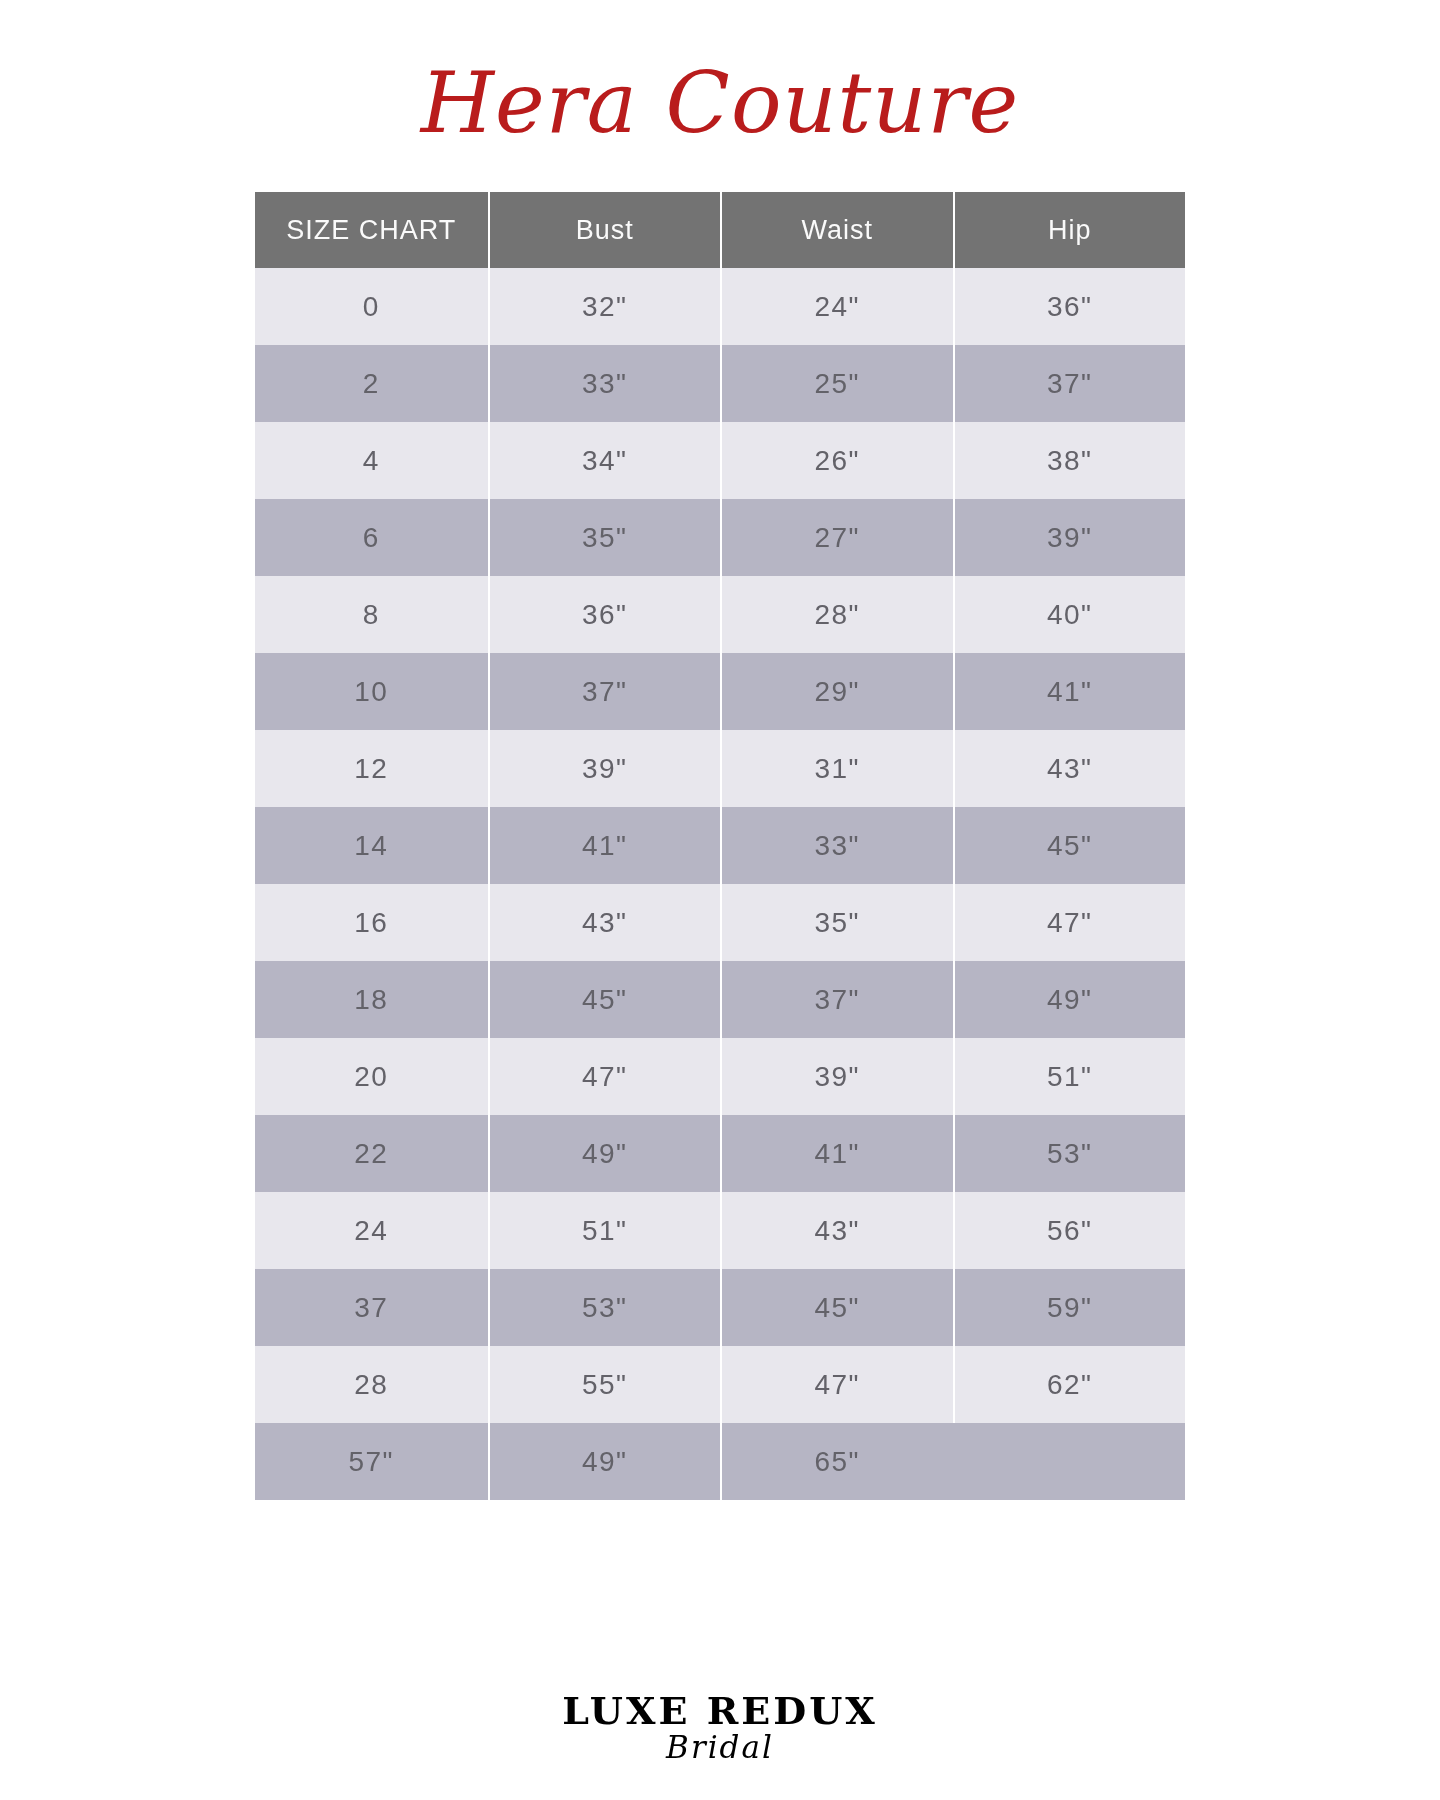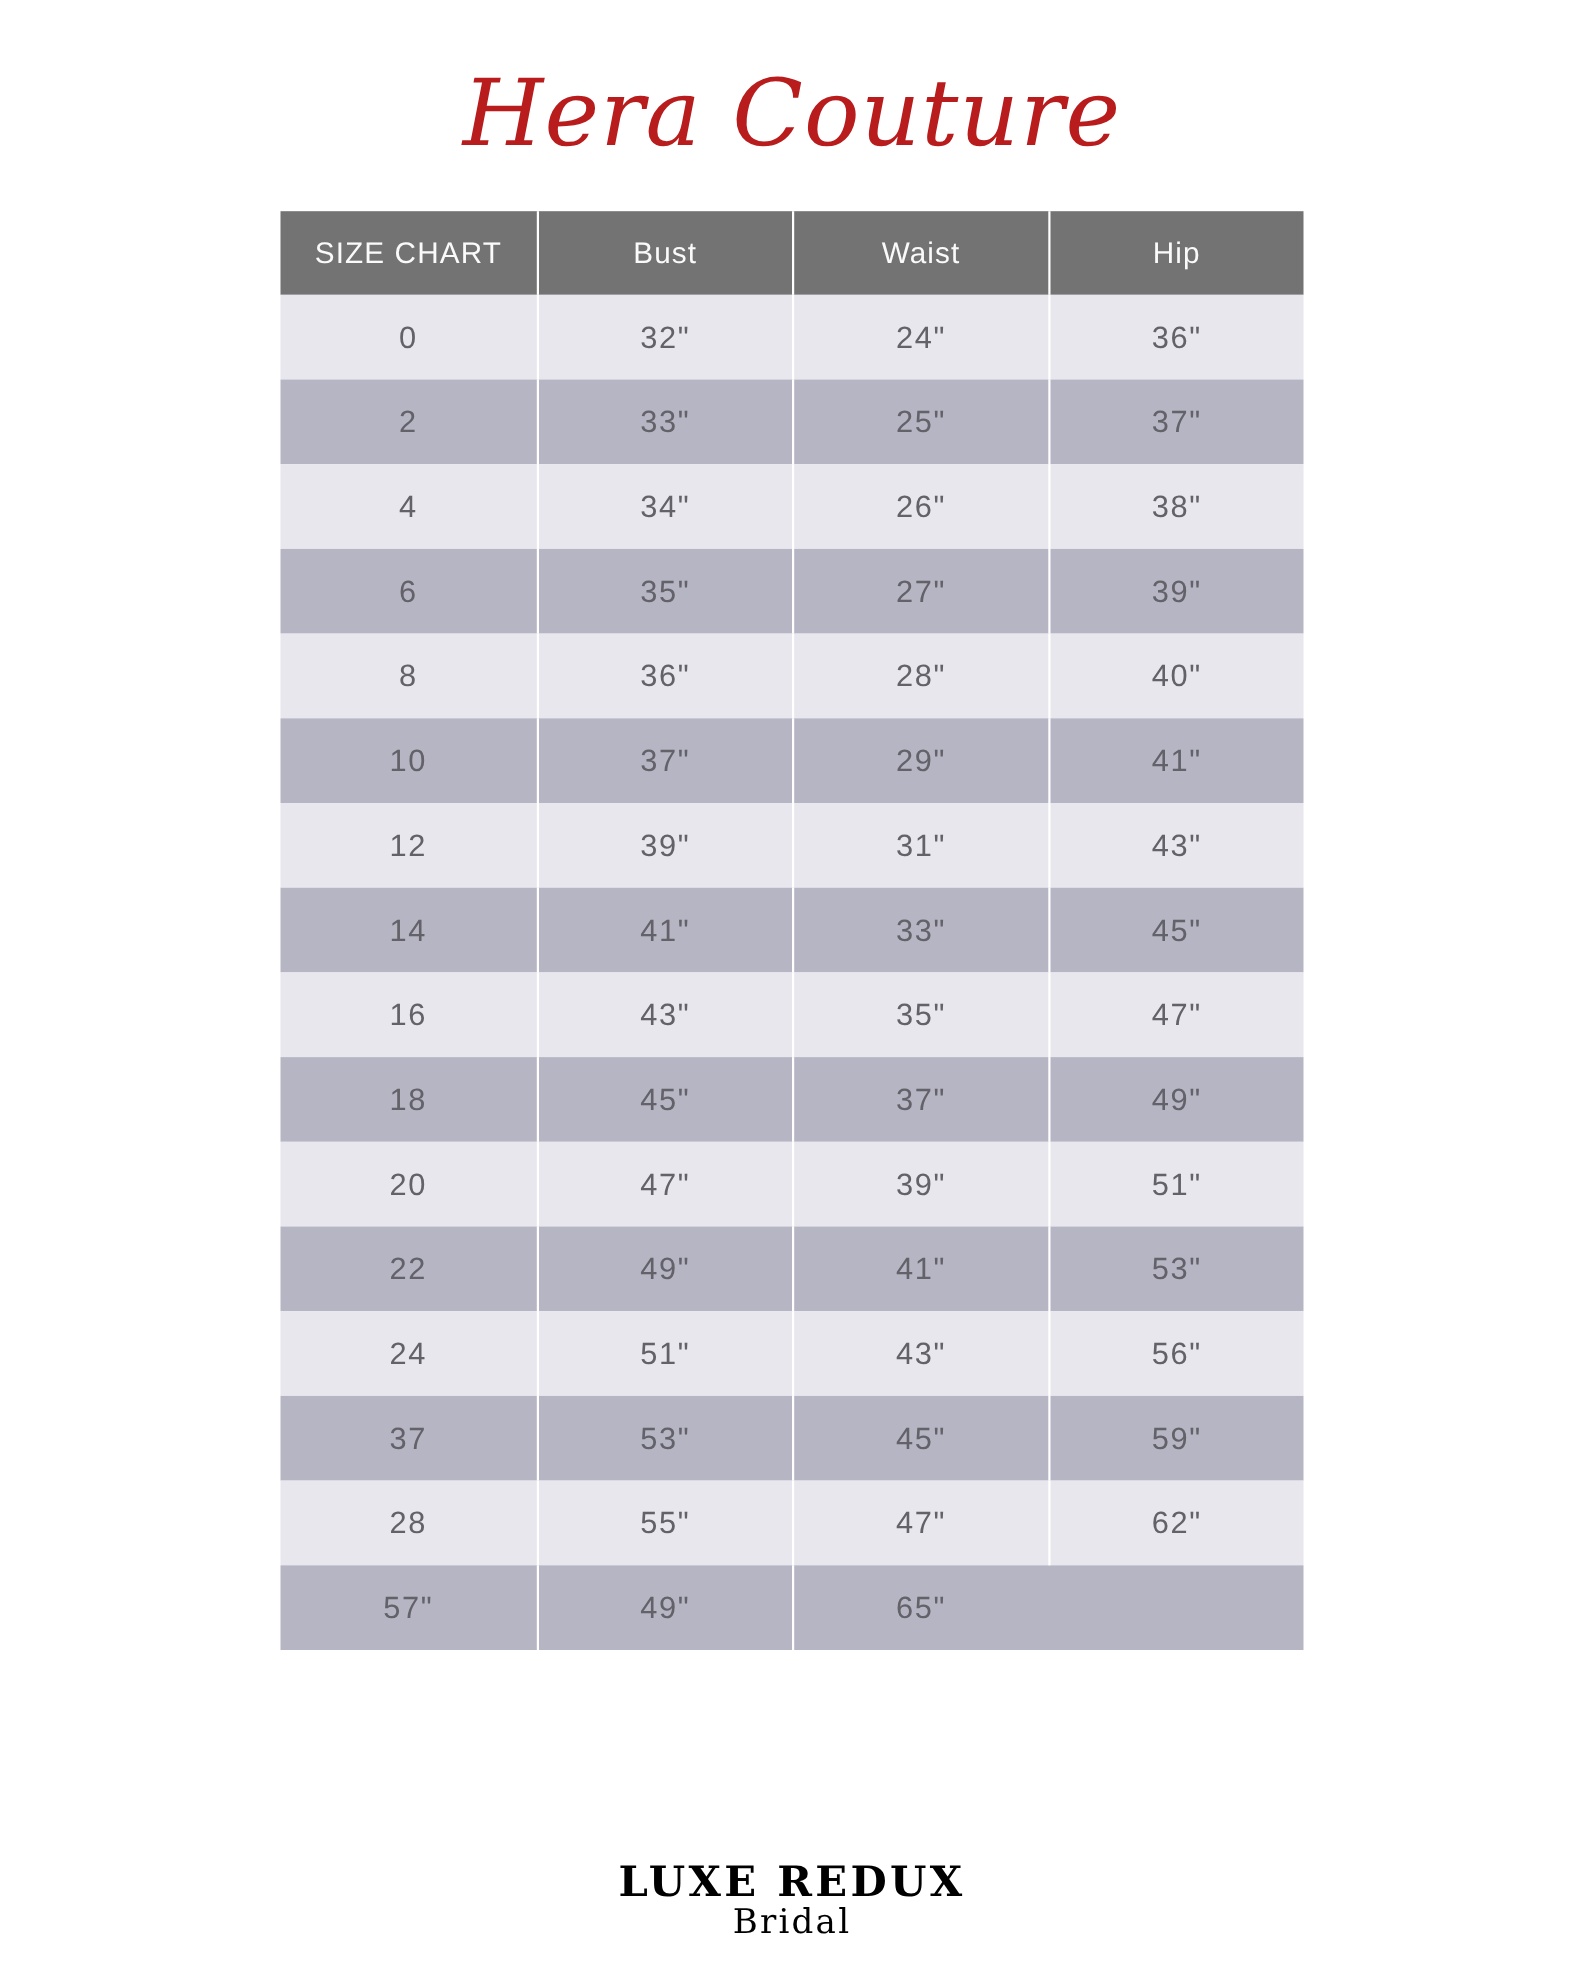--- a/index.html
+++ b/index.html
@@ -69,20 +69,21 @@
     color: #000000;
   }
   .logo-main {
     font-family: "DejaVu Serif", serif;
     font-weight: 700;
     font-size: 38px;
     letter-spacing: 3px;
   }
   .logo-script {
     font-family: "DejaVu Serif", serif;
+    font-style: italic;
     font-size: 31px;
     margin-top: -4px;
     letter-spacing: 2px;
   }
 </style>
 </head>
 <body>
 
 <div class="page">
 

